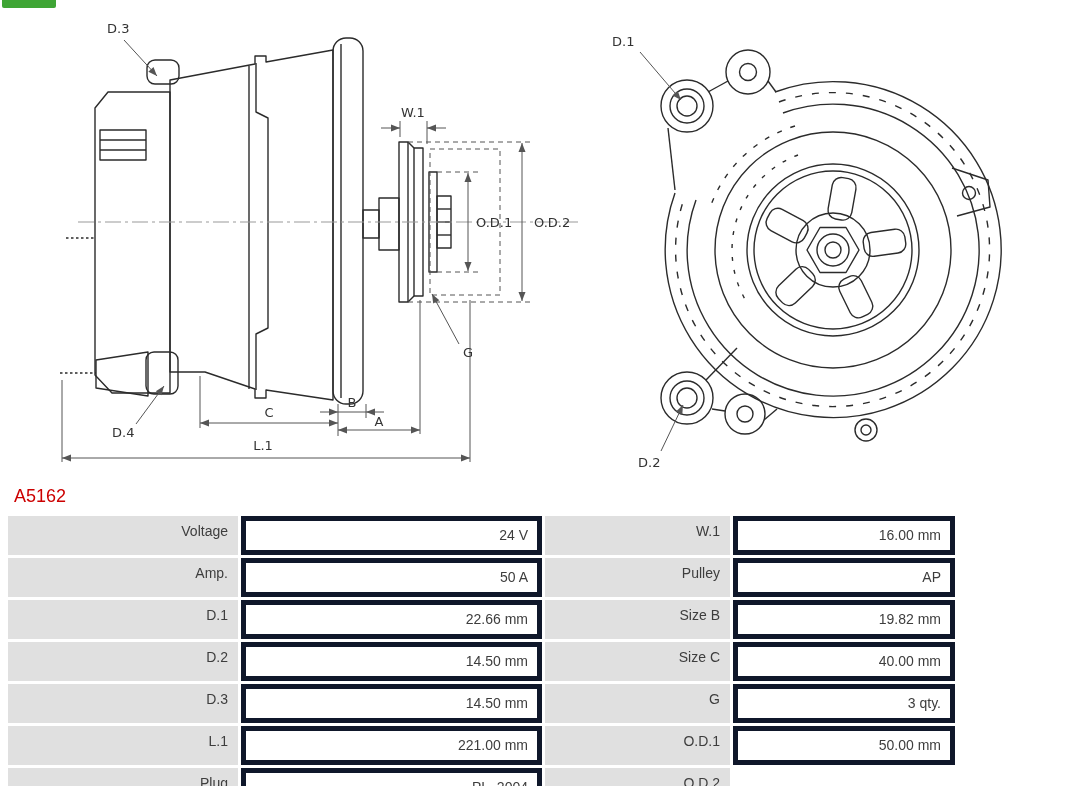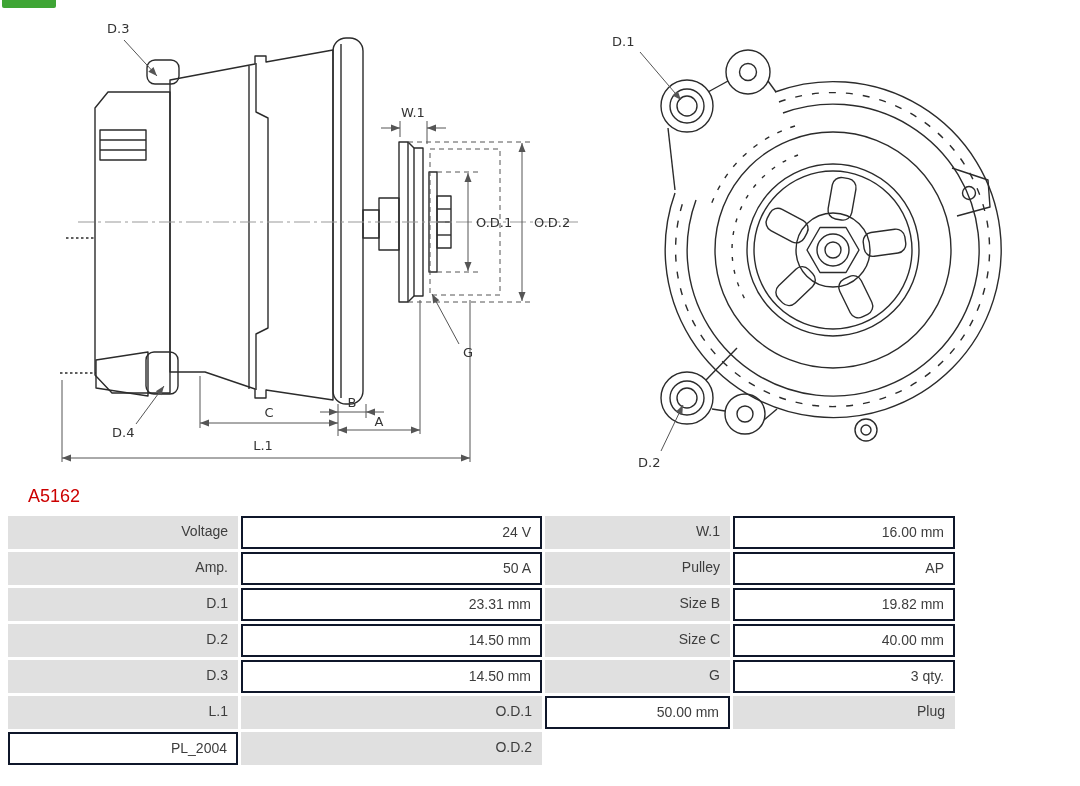--- a/index.html
+++ b/index.html
@@ -17,27 +17,27 @@
     { fill:none; stroke:#2b2b2b; stroke-width:1.4; stroke-linejoin:round; }
   .dims line, .dims path, .dims rect
     { fill:none; stroke:#555; stroke-width:1; }
   .dash { stroke-dasharray:5 4; }
   .cl   { stroke-dasharray:16 4 3 4; stroke:#999 !important; }
   .fins    { stroke-dasharray:7 10;  stroke-width:22px; stroke:#4a4a4a; fill:none; }
   .slots-a { stroke-dasharray:5 9;   stroke-width:13px; stroke:#555; fill:none; }
   .slots-b { stroke-dasharray:4 9;   stroke-width:12px; stroke:#555; fill:none; }
   .thread  { stroke-dasharray:2.5 2.5; stroke:#2b2b2b; fill:none; }
 
-  .part-number { margin:8px 0 0 28px; font-size:18px; color:#cc0000; }
+  .part-number { margin:8px 0 0 14px; font-size:18px; color:#cc0000; }
 
   .spec { display:grid; grid-template-columns:230px 301px 185px 1fr; gap:3px;
           width:947px; margin:9px 0 0 8px; font-size:14px; color:#3d3d3d; }
   .c   { text-align:right; line-height:15px; }
   .lbl { background:#e0e0e0; padding:8px 10px 8px 6px; }
-  .val { background:#ffffff; border:2px solid #0f172a; padding:7px 9px 7px 5px; }
+  .val { background:#ffffff; border:5px solid #0f172a; padding:7px 9px 7px 5px; }
   .empty { background:transparent; border:none; }
 </style>
 </head>
 <body>
 
 <div class="logo-frag"></div>
 
 <div class="drawing">
 <svg width="1080" height="478" viewBox="0 0 1080 478">
   <defs>
@@ -200,35 +200,36 @@
   <div class="c val">24 V</div>
   <div class="c lbl">W.1</div>
   <div class="c val">16.00 mm</div>
 
   <div class="c lbl">Amp.</div>
   <div class="c val">50 A</div>
   <div class="c lbl">Pulley</div>
   <div class="c val">AP</div>
 
   <div class="c lbl">D.1</div>
-  <div class="c val">23.31 mm</div>
+  <div class="c val">22.66 mm</div>
 
   <div class="c lbl">Size B</div>
   <div class="c val">19.82 mm</div>
   <div class="c lbl">D.2</div>
   <div class="c val">14.50 mm</div>
 
   <div class="c lbl">Size C</div>
   <div class="c val">40.00 mm</div>
   <div class="c lbl">D.3</div>
   <div class="c val">14.50 mm</div>
 
   <div class="c lbl">G</div>
   <div class="c val">3 qty.</div>
   <div class="c lbl">L.1</div>
+  <div class="c val">221.00 mm</div>
 
   <div class="c lbl">O.D.1</div>
   <div class="c val">50.00 mm</div>
   <div class="c lbl">Plug</div>
   <div class="c val">PL_2004</div>
 
   <div class="c lbl">O.D.2</div>
   <div class="c lbl empty"></div>
   <div class="c val empty"></div>
 </div>

